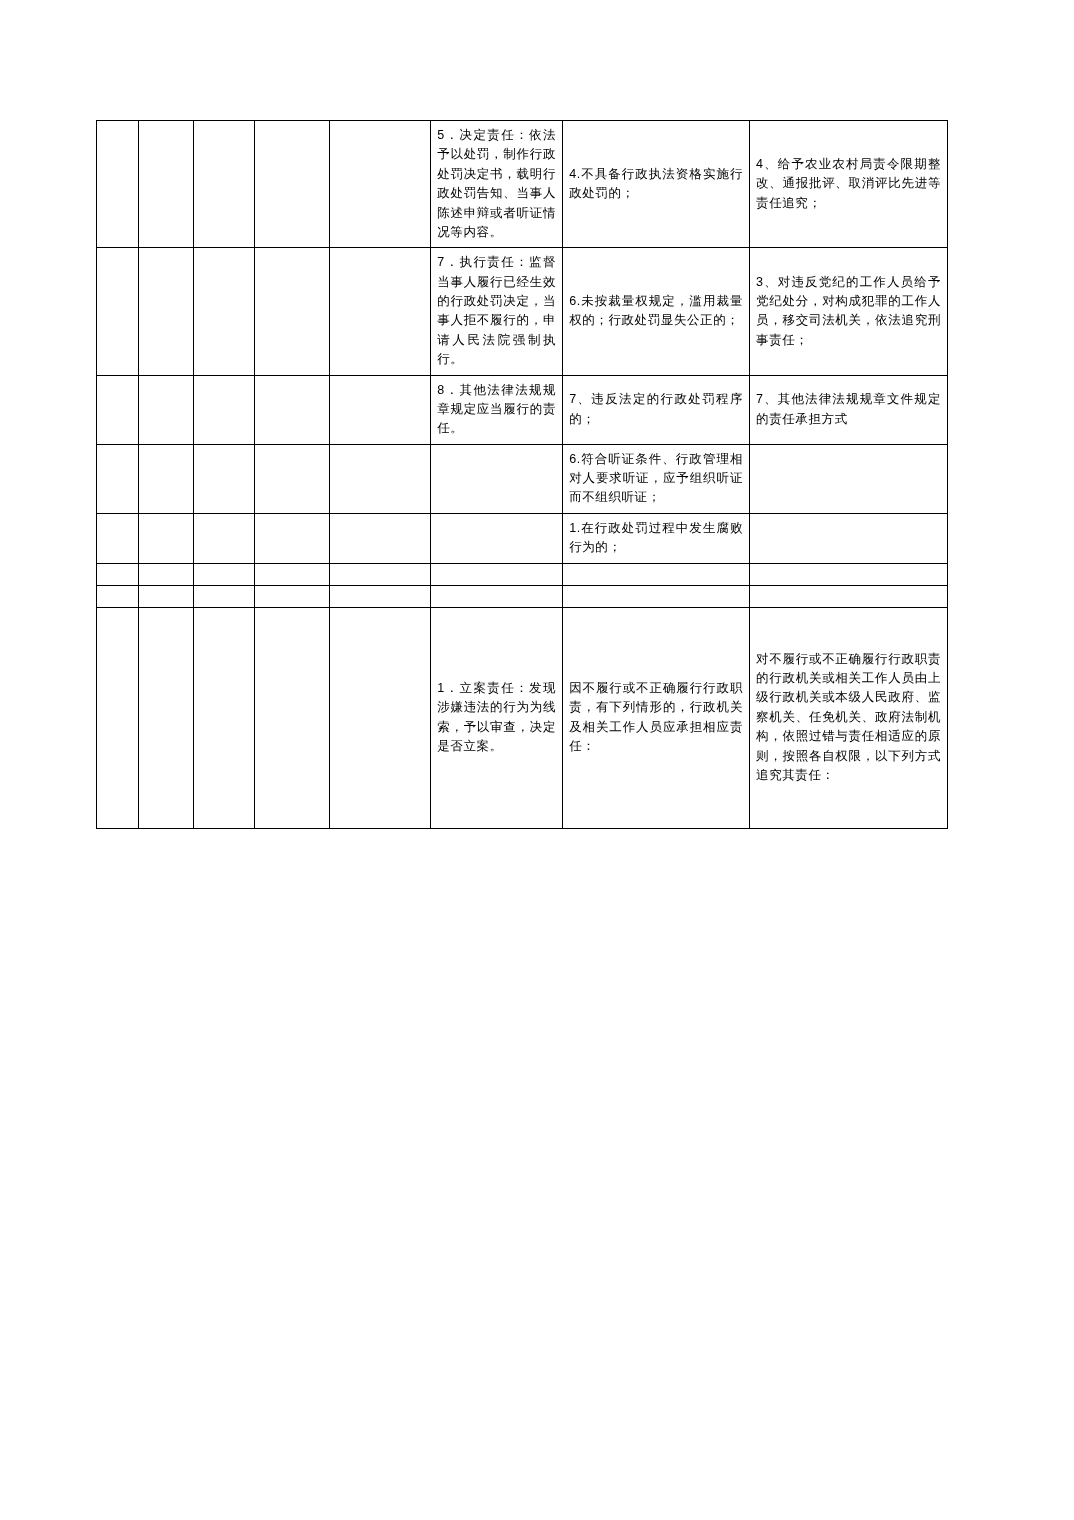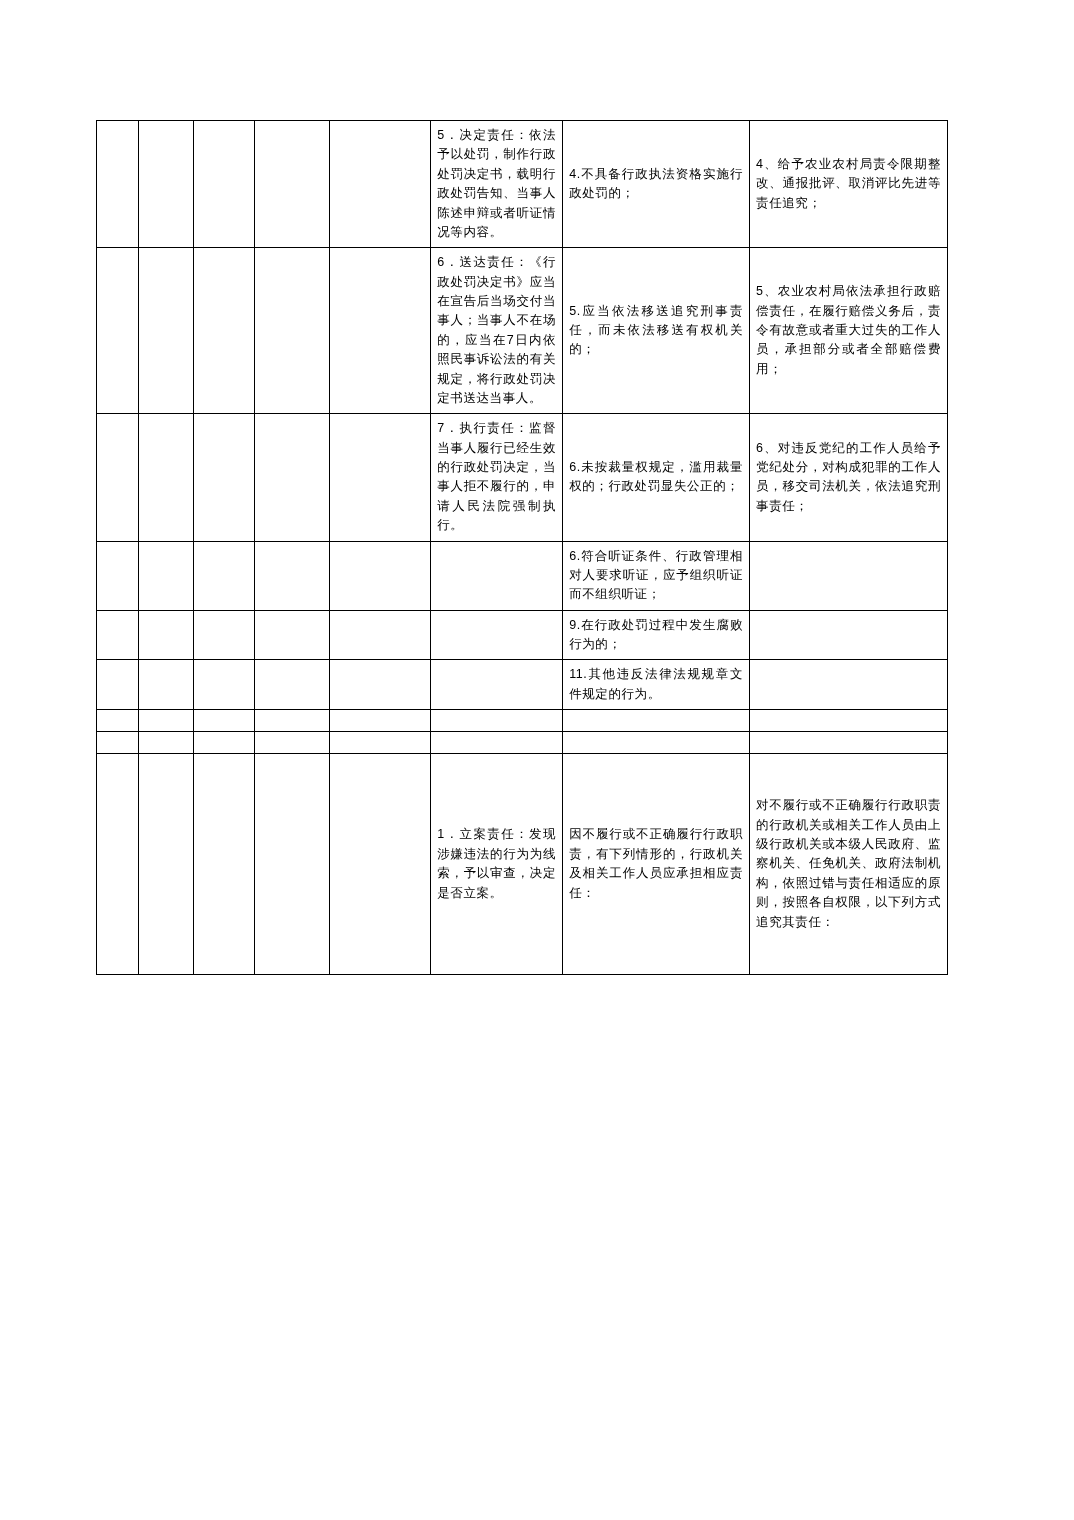--- a/index.html
+++ b/index.html
@@ -92,76 +92,66 @@
         <td class="empty-col"></td>
         <td class="empty-col"></td>
         <td class="empty-col"></td>
         <td class="empty-col"></td>
         <td class="empty-col"></td>
         <td class="cell-duty">5．决定责任：依法予以处罚，制作行政处罚决定书，载明行政处罚告知、当事人陈述申辩或者听证情况等内容。</td>
         <td class="cell-mid">4.不具备行政执法资格实施行政处罚的；</td>
         <td class="cell-right">4、给予农业农村局责令限期整改、通报批评、取消评比先进等责任追究；</td>
       </tr>
 
-      <tr>
-        <td class="empty-col"></td>
-        <td class="empty-col"></td>
-        <td class="empty-col"></td>
-        <td class="empty-col"></td>
-        <td class="empty-col"></td>
-        <td class="cell-duty">6．送达责任：《行政处罚决定书》应当在宣告后当场交付当事人；当事人不在场的，应当在7日内依照民事诉讼法的有关规定，将行政处罚决定书送达当事人。</td>
-        <td class="cell-mid">5.应当依法移送追究刑事责任，而未依法移送有权机关的；</td>
-        <td class="cell-right">5、农业农村局依法承担行政赔偿责任，在履行赔偿义务后，责令有故意或者重大过失的工作人员，承担部分或者全部赔偿费用；</td>
-      </tr>
 
       <tr>
         <td class="empty-col"></td>
         <td class="empty-col"></td>
         <td class="empty-col"></td>
         <td class="empty-col"></td>
         <td class="empty-col"></td>
         <td class="cell-duty">7．执行责任：监督当事人履行已经生效的行政处罚决定，当事人拒不履行的，申请人民法院强制执行。</td>
         <td class="cell-mid">6.未按裁量权规定，滥用裁量权的；行政处罚显失公正的；</td>
-        <td class="cell-right">6、对违反党纪的工作人员给予党纪处分，对构成犯罪的工作人员，移交司法机关，依法追究刑事责任；</td>
+        <td class="cell-right">3、对违反党纪的工作人员给予党纪处分，对构成犯罪的工作人员，移交司法机关，依法追究刑事责任；</td>
       </tr>
 
+      <tr>
+        <td class="empty-col"></td>
+        <td class="empty-col"></td>
+        <td class="empty-col"></td>
+        <td class="empty-col"></td>
+        <td class="empty-col"></td>
+        <td class="cell-duty">8．其他法律法规规章规定应当履行的责任。</td>
+        <td class="cell-mid">7、违反法定的行政处罚程序的；</td>
+        <td class="cell-right">7、其他法律法规规章文件规定的责任承担方式</td>
+      </tr>
 
       <tr>
         <td class="empty-col"></td>
         <td class="empty-col"></td>
         <td class="empty-col"></td>
         <td class="empty-col"></td>
         <td class="empty-col"></td>
         <td class="cell-duty"></td>
         <td class="cell-mid">6.符合听证条件、行政管理相对人要求听证，应予组织听证而不组织听证；</td>
         <td class="cell-right"></td>
       </tr>
 
       <tr>
         <td class="empty-col"></td>
         <td class="empty-col"></td>
         <td class="empty-col"></td>
         <td class="empty-col"></td>
         <td class="empty-col"></td>
         <td class="cell-duty"></td>
-        <td class="cell-mid">9.在行政处罚过程中发生腐败行为的；</td>
+        <td class="cell-mid">1.在行政处罚过程中发生腐败行为的；</td>
         <td class="cell-right"></td>
       </tr>
 
 
-      <tr>
-        <td class="empty-col"></td>
-        <td class="empty-col"></td>
-        <td class="empty-col"></td>
-        <td class="empty-col"></td>
-        <td class="empty-col"></td>
-        <td class="cell-duty"></td>
-        <td class="cell-mid">11.其他违反法律法规规章文件规定的行为。</td>
-        <td class="cell-right"></td>
-      </tr>
 
       <tr class="spacer-row">
         <td class="empty-col"></td>
         <td class="empty-col"></td>
         <td class="empty-col"></td>
         <td class="empty-col"></td>
         <td class="empty-col"></td>
         <td class="empty-col"></td>
         <td class="empty-col"></td>
         <td class="empty-col"></td>

